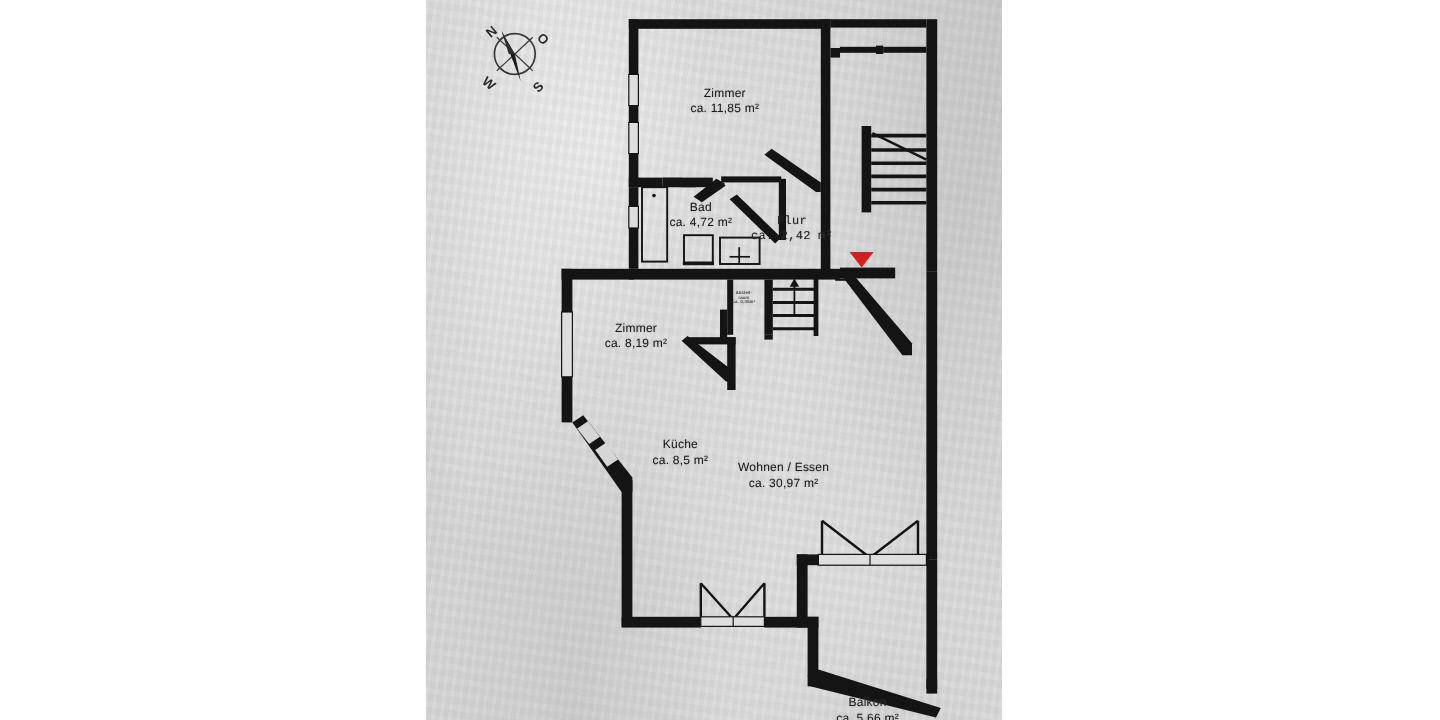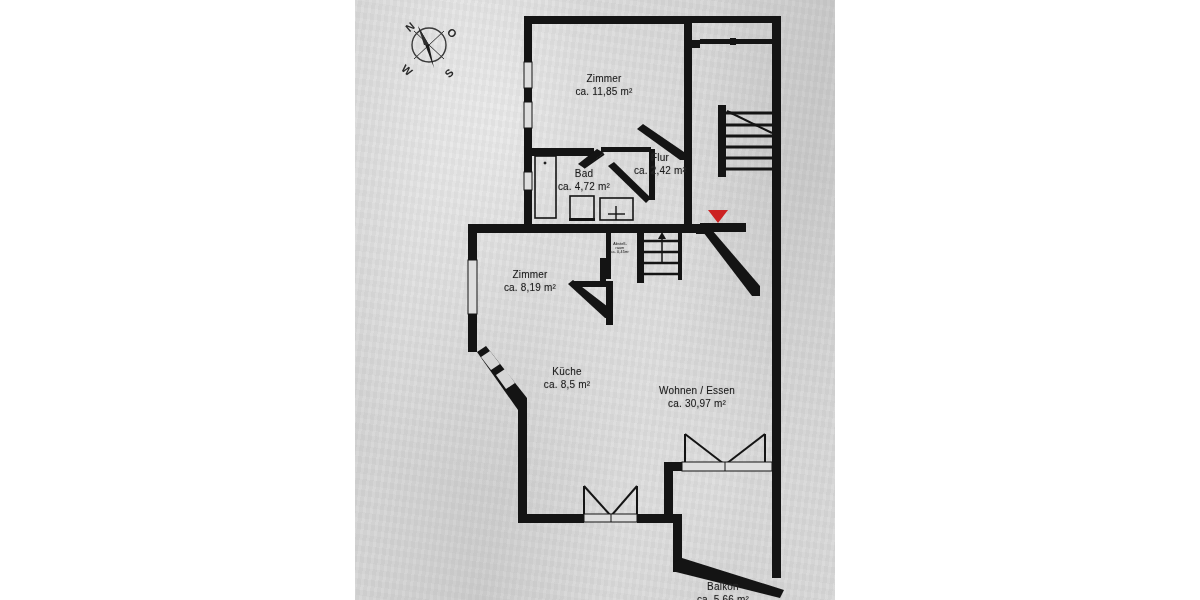--- a/index.html
+++ b/index.html
@@ -227,42 +227,42 @@
   <div class="roomlabel lbl-big" style="left:604px; top:85px;">
     <span class="nm">Zimmer</span>
     <span class="ar">ca. 11,85 m²</span>
   </div>
 
   <div class="roomlabel lbl-big" style="left:584px; top:180px;">
     <span class="nm">Bad</span>
     <span class="ar">ca. 4,72 m²</span>
   </div>
 
-  <div class="roomlabel lbl-big" style="left:660px; top:164px;">
+  <div class="roomlabel lbl-big" style="left:660px; top:192px;font-family:Liberation Mono, monospace;">
     <span class="nm">Flur</span>
     <span class="ar">ca. 2,42 m²</span>
   </div>
 
   <div class="roomlabel lbl-tiny" style="left:620px; top:248px;">
     <span class="nm" style="white-space:pre-line;">Abstell-
 raum</span>
     <span class="ar">ca. 0,45m²</span>
   </div>
 
   <div class="roomlabel lbl-big" style="left:530px; top:281px;">
     <span class="nm">Zimmer</span>
     <span class="ar">ca. 8,19 m²</span>
   </div>
 
   <div class="roomlabel lbl-big" style="left:567px; top:378px;">
     <span class="nm">Küche</span>
     <span class="ar">ca. 8,5 m²</span>
   </div>
 
-  <div class="roomlabel lbl-big" style="left:697px; top:397px;">
+  <div class="roomlabel lbl-big" style="left:653px; top:397px;">
     <span class="nm">Wohnen / Essen</span>
     <span class="ar">ca. 30,97 m²</span>
   </div>
 
   <div class="roomlabel lbl-big" style="left:723px; top:545px;margin-top:48px;">
     <span class="nm">Balkon</span>
     <span class="ar">ca. 5,66 m²</span>
   </div>
 
   <div class="compass-letter" style="left:410px; top:27px; transform:translate(-50%,-50%) rotate(-40deg);">N</div>

